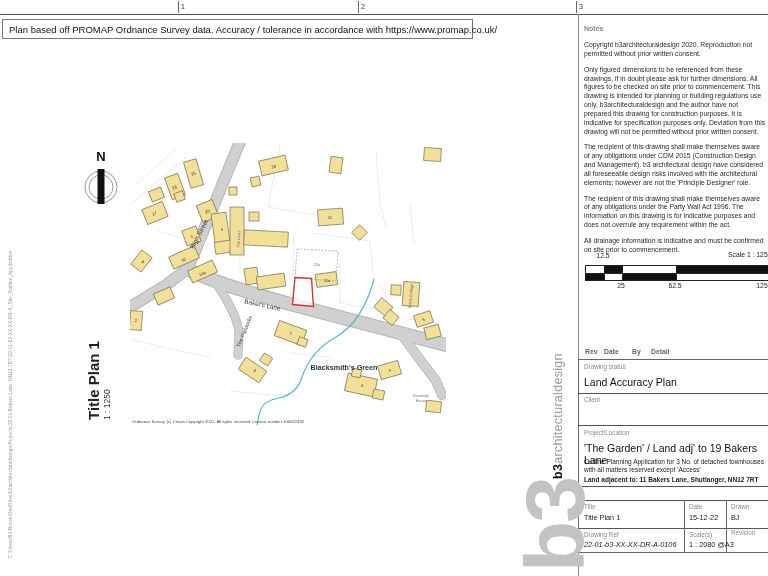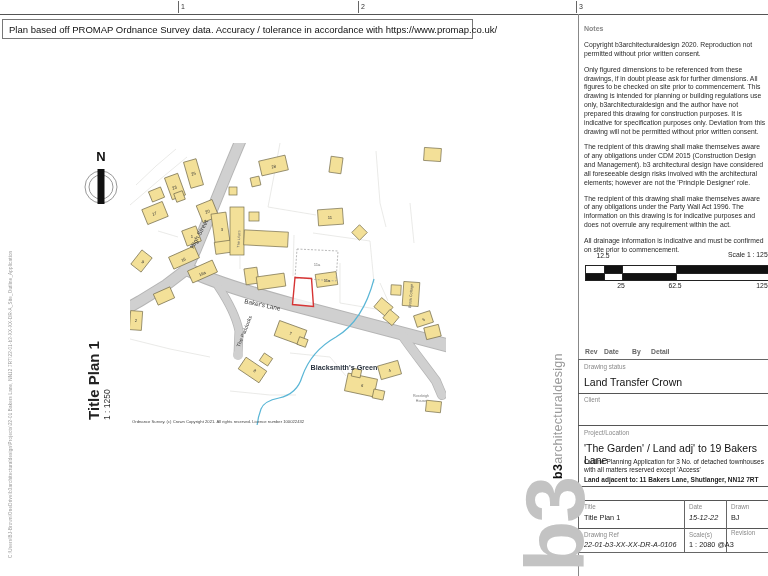--- a/index.html
+++ b/index.html
@@ -216,31 +216,31 @@
 <div class="abs" style="left:578px;top:359px;width:192px;height:194px;border:1px solid #666;box-sizing:border-box;"></div>
 <div class="hline" style="left:578px;top:393px;width:190px;"></div>
 <div class="hline" style="left:578px;top:425px;width:190px;"></div>
 <div class="hline" style="left:578px;top:486px;width:190px;"></div>
 <div class="hline" style="left:578px;top:500px;width:190px;"></div>
 <div class="hline" style="left:578px;top:528px;width:190px;"></div>
 <div class="vline" style="left:684px;top:500px;height:53px;background:#666;"></div>
 <div class="vline" style="left:726px;top:500px;height:53px;background:#666;"></div>
 
 <div class="tb-label" style="left:584px;top:363px;">Drawing status</div>
-<div class="tb-big" style="left:584px;top:376px;">Land Transfer Crown</div>
+<div class="tb-big" style="left:584px;top:376px;">Land Accuracy Plan</div>
 <div class="tb-label" style="left:584px;top:396px;">Client</div>
 <div class="tb-val" style="left:584px;top:408px;"></div>
 <div class="tb-label" style="left:584px;top:429px;">Project/Location</div>
 <div class="tb-big" style="left:584px;top:442px;">'The Garden' / Land adj' to 19 Bakers Lane</div>
 <div class="tb-small" style="left:584px;top:458px;">Outline Planning Application for 3 No. of detached townhouses with all matters reserved except 'Access'</div>
 <div class="tb-small" style="left:584px;top:476px;font-weight:bold;">Land adjacent to: 11 Bakers Lane, Shutlanger, NN12 7RT</div>
 <div class="tb-label" style="left:584px;top:503px;">Title</div>
 <div class="tb-val" style="left:584px;top:513px;">Title Plan 1</div>
 <div class="tb-label" style="left:689px;top:503px;">Date</div>
-<div class="tb-val" style="left:689px;top:513px;font-style:italic;">15-12-22</div>
+<div class="tb-val" style="left:689px;top:513px;">15-12-22</div>
 <div class="tb-label" style="left:731px;top:503px;">Drawn</div>
 <div class="tb-val" style="left:731px;top:513px;">BJ</div>
 <div class="tb-label" style="left:584px;top:531px;">Drawing Ref</div>
 <div class="tb-val" style="left:584px;top:540px;font-style:italic;">22-01-b3-XX-XX-DR-A-0106</div>
 <div class="tb-label" style="left:689px;top:531px;">Scale(s)</div>
 <div class="tb-val" style="left:689px;top:540px;">1 : 2080 @A3</div>
 <div class="tb-label" style="left:731px;top:529px;">Revision</div>
 <div class="tb-val" style="left:731px;top:540px;"></div>
 
 <div class="vrot" id="brandtext"><span class="b">b3</span><span class="r">architecturaldesign</span></div>

